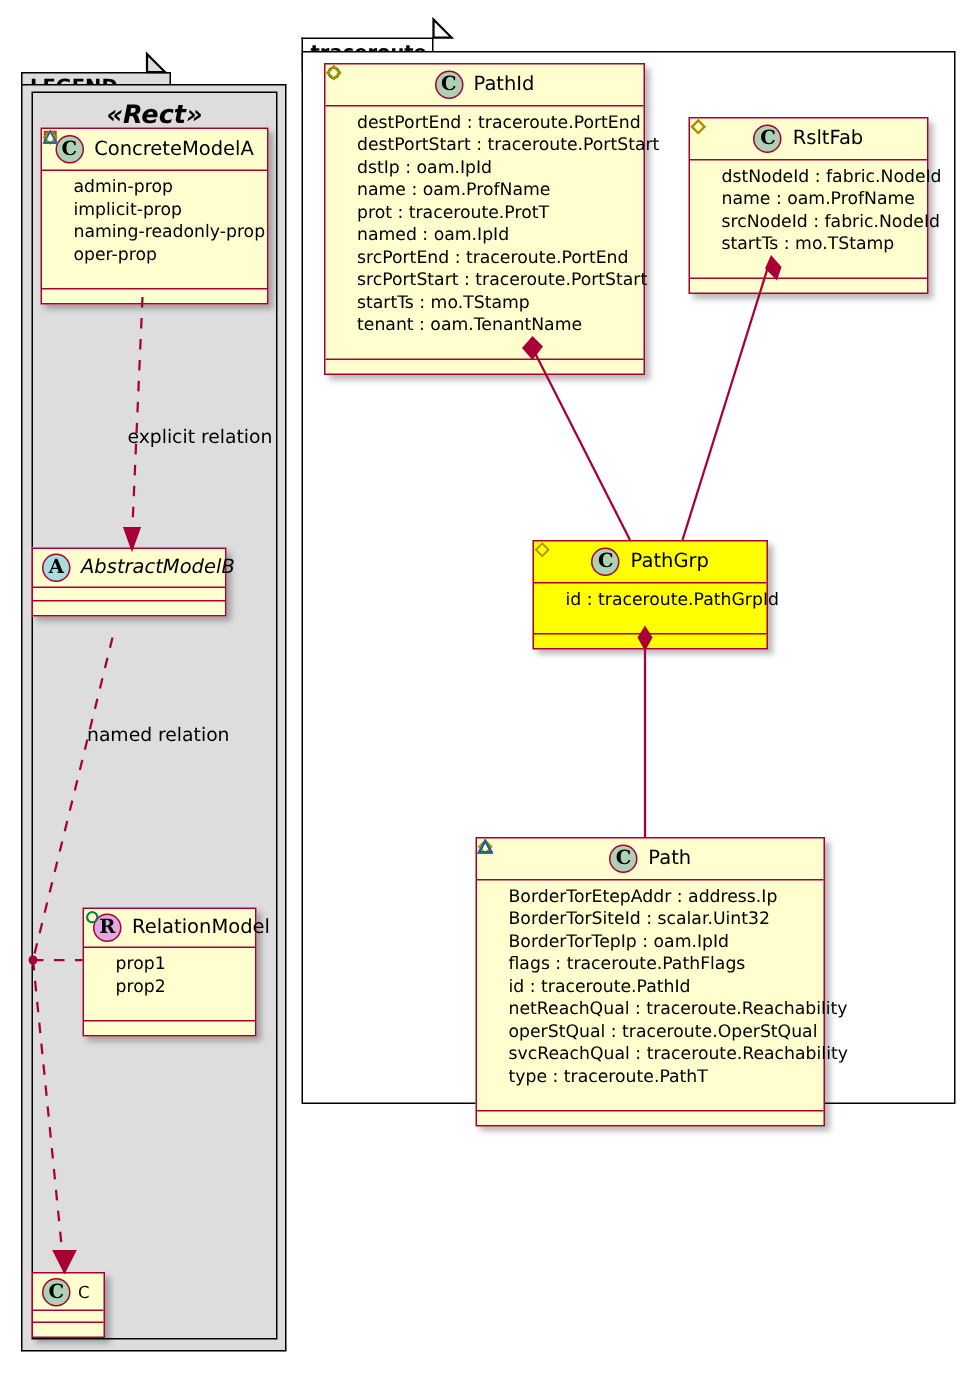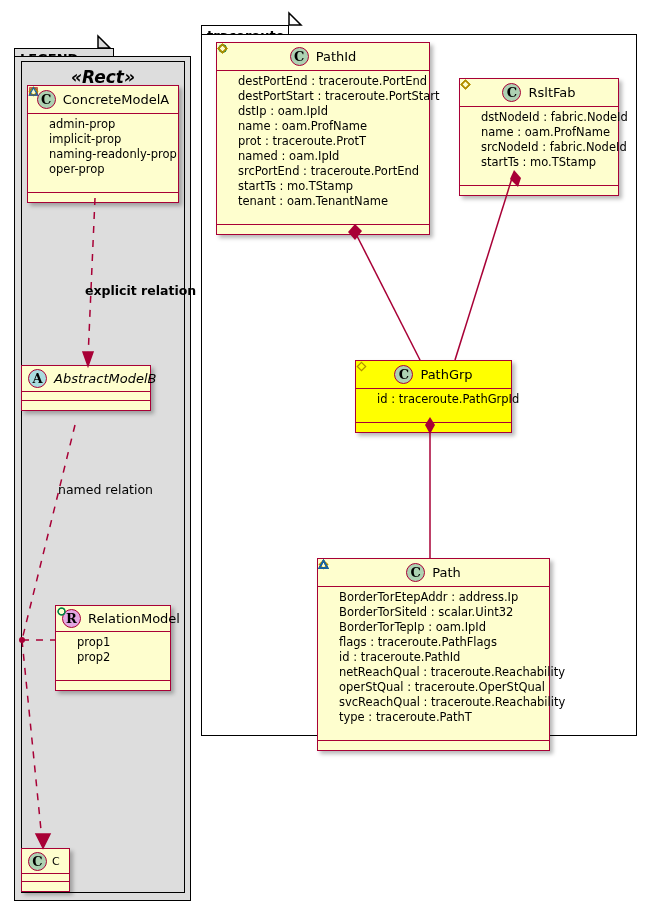--- a/index.html
+++ b/index.html
@@ -318,20 +318,28 @@
           <span class="glyph">
             <svg width="11" height="11" viewBox="0 0 11 11">
               <circle cx="5.5" cy="5.5" r="3.4" fill="none" stroke="#038048" stroke-width="1.2"></circle>
             </svg>
           </span>
           <span class="txt">srcPortEnd : traceroute.PortEnd</span>
         </div>
         <div class="attr">
           <span class="glyph">
             <svg width="11" height="11" viewBox="0 0 11 11">
+              <circle cx="5.5" cy="5.5" r="3.4" fill="none" stroke="#038048" stroke-width="1.2"></circle>
+            </svg>
+          </span>
+          <span class="txt">srcPortStart : traceroute.PortStart</span>
+        </div>
+        <div class="attr">
+          <span class="glyph">
+            <svg width="11" height="11" viewBox="0 0 11 11">
               <polygon points="5.5,1.3 9.7,5.5 5.5,9.7 1.3,5.5" fill="none" stroke="#b38f00" stroke-width="1.2"></polygon>
             </svg>
           </span>
           <span class="txt">startTs : mo.TStamp</span>
         </div>
         <div class="attr">
           <span class="glyph">
             <svg width="11" height="11" viewBox="0 0 11 11">
               <polygon points="5.5,1.3 9.7,5.5 5.5,9.7 1.3,5.5" fill="none" stroke="#b38f00" stroke-width="1.2"></polygon>
             </svg>
@@ -499,16 +507,16 @@
     <line x1="355" y1="232" x2="420" y2="360" stroke="#a80036" stroke-width="1.5"></line>
     <polygon points="355,224 362,231 355,240 348,232" fill="#a80036"></polygon>
 
     <line x1="512" y1="178" x2="455" y2="360" stroke="#a80036" stroke-width="1.5"></line>
     <polygon points="514,170 521,178 518,187 510,179" fill="#a80036"></polygon>
 
     <line x1="430" y1="425" x2="430" y2="558" stroke="#a80036" stroke-width="1.5"></line>
     <polygon points="430,417 435,425 430,434 425,425" fill="#a80036"></polygon>
   </svg>
 
-  <div class="edge-label" style="left:85px; top:283px;font-weight:bold;">explicit relation</div>
+  <div class="edge-label" style="left:85px; top:283px;">explicit relation</div>
   <div class="edge-label" style="left:58px; top:482px;">named relation</div>
 
 </div>
 
 </body></html>

